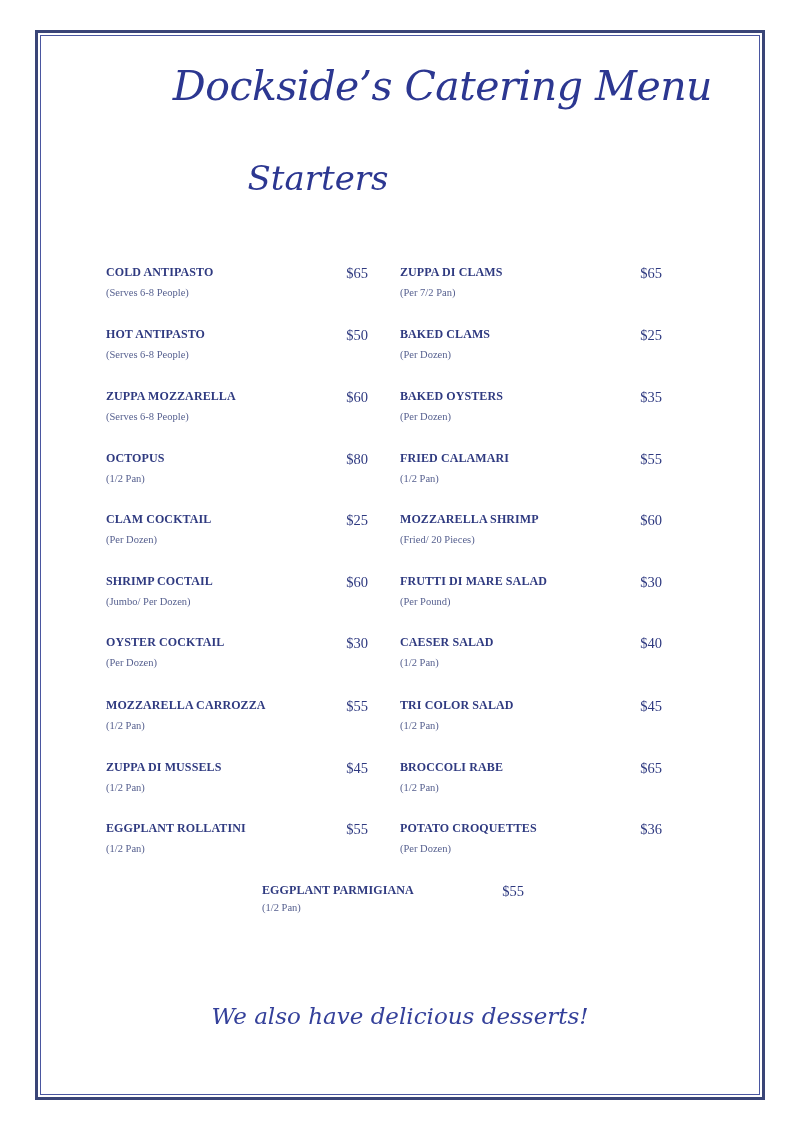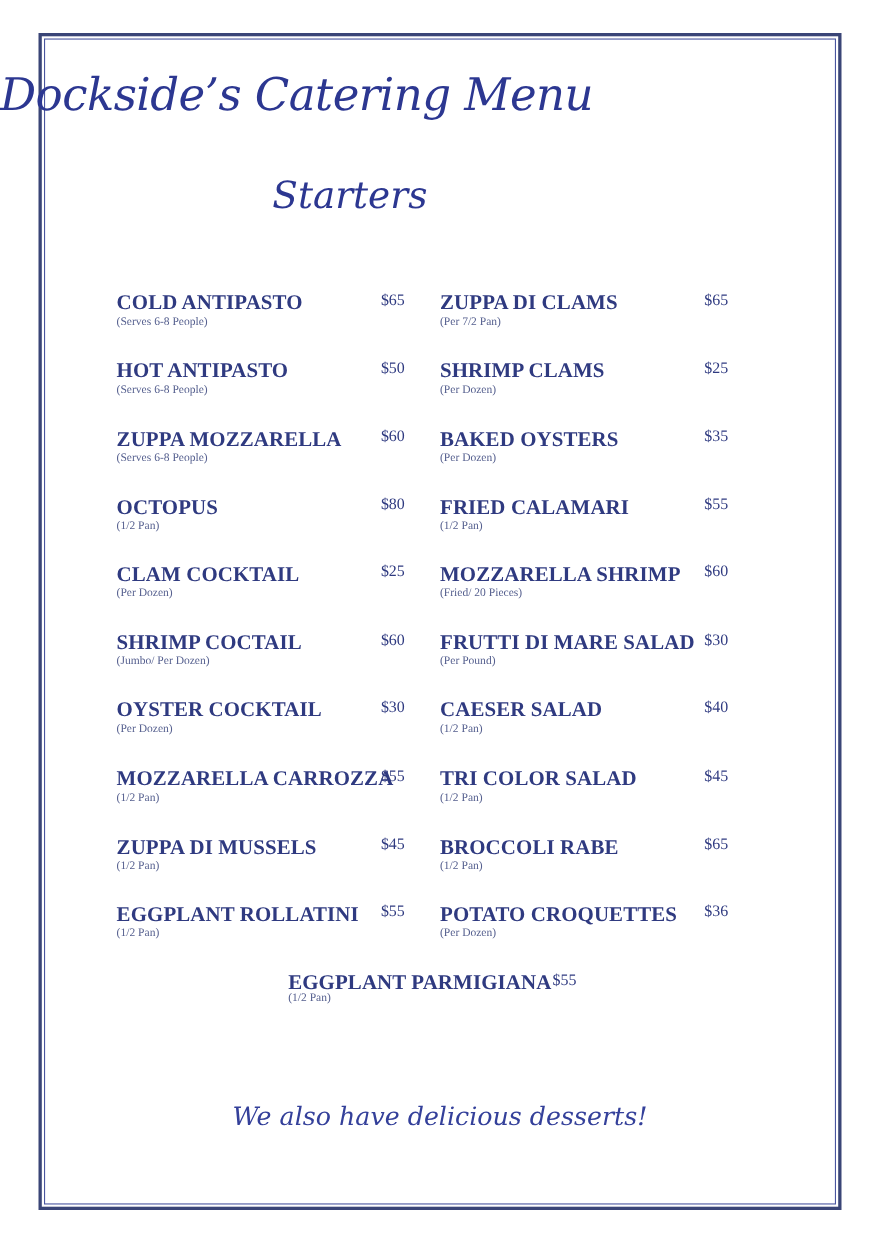--- a/index.html
+++ b/index.html
@@ -30,21 +30,21 @@
       width: 720px;
       height: 1060px;
       border: 1.5px solid #4a56a0;
       box-sizing: border-box;
     }
     .title {
       position: absolute;
       left: 0;
       width: 712px;
       top: 62px;
-      text-align: left;
+      text-align: right;
       font-family: "DejaVu Serif", serif;
       font-style: italic;
       font-size: 41px;
       color: #2c3791;
       letter-spacing: -0.5px;
     }
     .section-title {
       position: absolute;
       left: 0;
       width: 636px;
@@ -59,21 +59,21 @@
       position: absolute;
       width: 262px;
       color: #2f3a7e;
     }
     .item .name {
       position: absolute;
       left: 0;
       top: 0;
       font-family: "Liberation Serif", serif;
       font-weight: bold;
-      font-size: 19px;
+      font-size: 12px;
       letter-spacing: 0.1px;
       white-space: nowrap;
       color: #2f3a80;
     }
     .item .price {
       position: absolute;
       right: 0;
       top: 0;
       font-family: "Liberation Serif", serif;
       font-weight: normal;
@@ -162,21 +162,21 @@
     <span class="price">$55</span>
     <span class="note">(1/2 Pan)</span>
   </div>
 
   <div class="item" style="left:400px; top:265px;">
     <span class="name">ZUPPA DI CLAMS</span>
     <span class="price">$65</span>
     <span class="note">(Per 7/2 Pan)</span>
   </div>
   <div class="item" style="left:400px; top:327px;">
-    <span class="name">SHRIMP CLAMS</span>
+    <span class="name">BAKED CLAMS</span>
     <span class="price">$25</span>
     <span class="note">(Per Dozen)</span>
   </div>
   <div class="item" style="left:400px; top:389px;">
     <span class="name">BAKED OYSTERS</span>
     <span class="price">$35</span>
     <span class="note">(Per Dozen)</span>
   </div>
   <div class="item" style="left:400px; top:451px;">
     <span class="name">FRIED CALAMARI</span>

